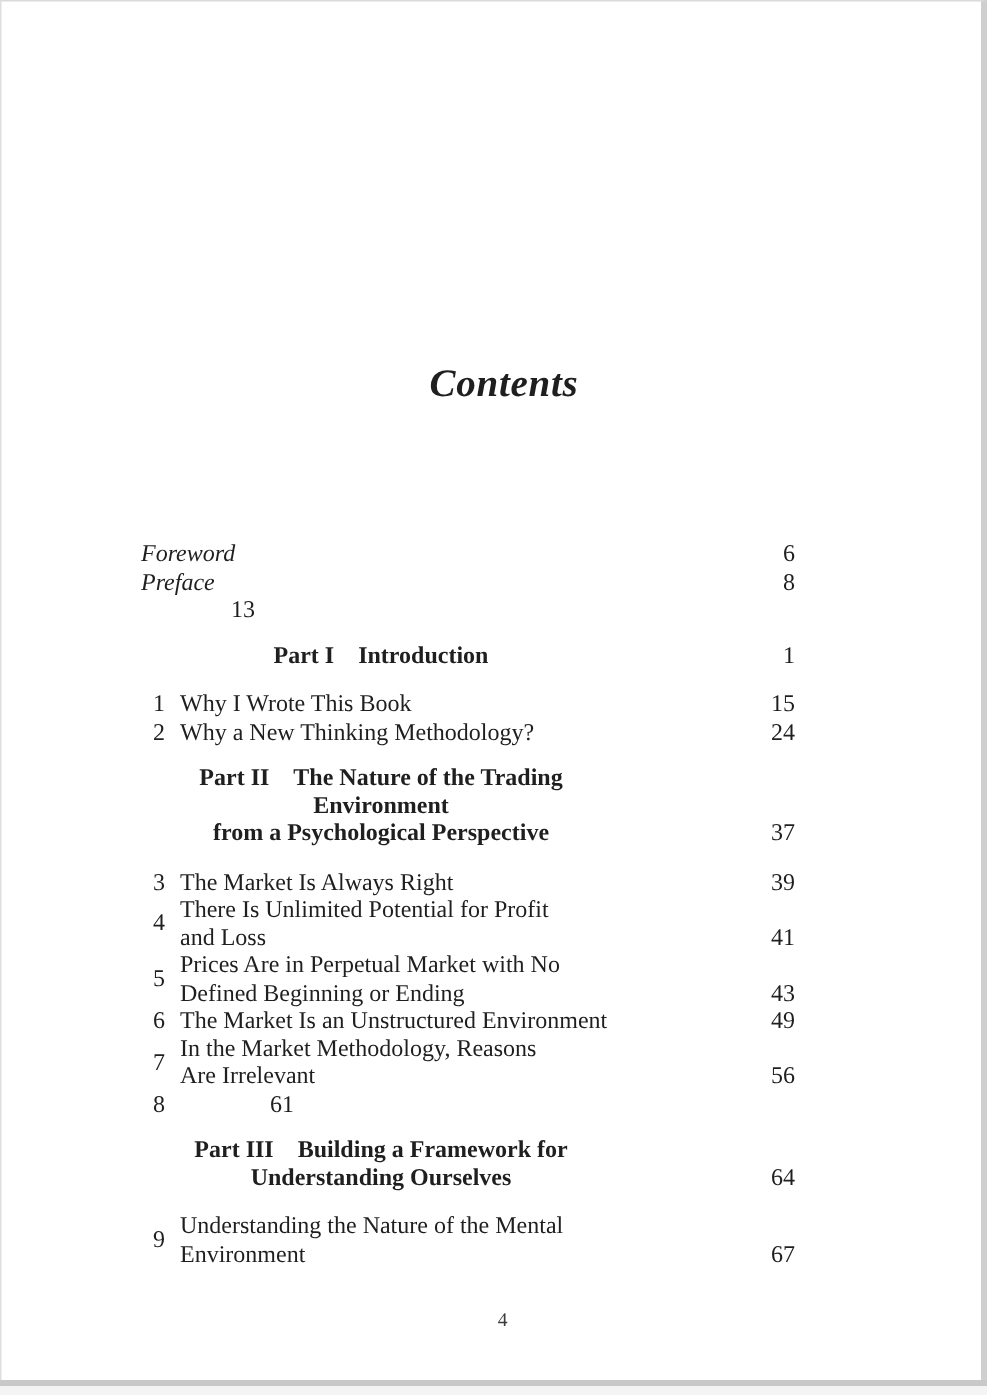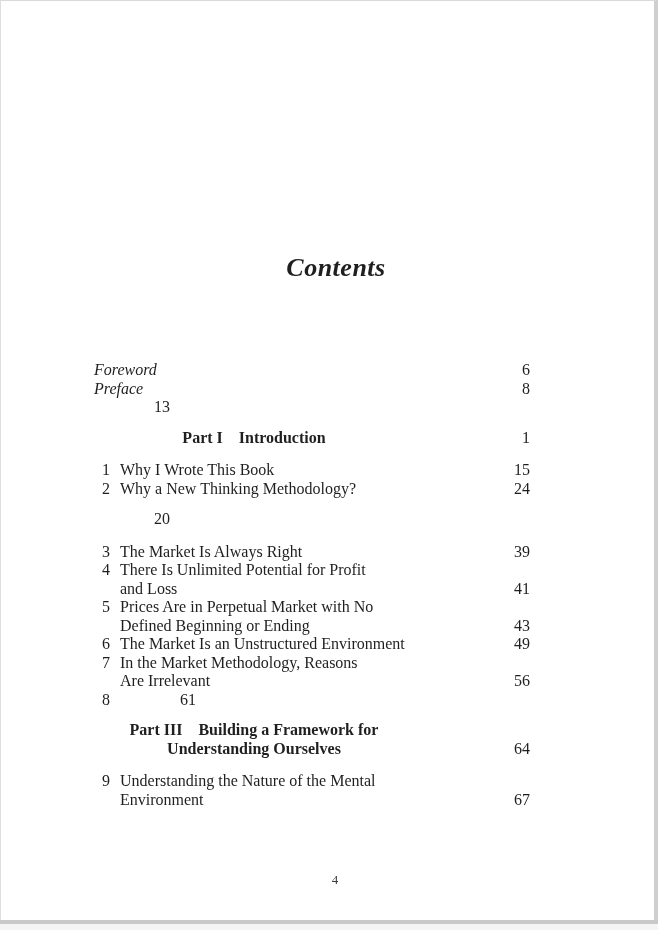--- a/index.html
+++ b/index.html
@@ -24,36 +24,36 @@
     left: 0; right: 0; top: 920px; height: 4px;
     background: #c9c9c9;
   }
   .below-rule {
     position: absolute;
     left: 0; right: 0; top: 924px; bottom: 0;
     background: #f4f4f4;
   }
   .title {
     position: absolute;
-    left: 0; right: 0; top: 236px;
+    left: 0; right: 0; top: 224px;
     text-align: center;
     padding-left: 14px;
     font-size: 26px;
     font-weight: bold;
     font-style: italic;
     letter-spacing: 0.5px;
   }
   .toc {
     position: absolute;
     left: 94px; top: 361px;
     width: 436px;
     font-size: 16px;
     line-height: 18.5px;
   }
-  .row { display: flex; }
+  .row { display: flex; align-items: center; }
   .row .entry {
     flex: 1;
     white-space: pre-line;
   }
   .row .page {
     width: 76px;
     text-align: right;
     align-self: flex-end;
   }
   .row.front .entry { font-style: italic; }
@@ -103,21 +103,23 @@
       <span class="num">1</span>
       <span class="entry">Why I Wrote This Book</span>
       <span class="page">15</span>
     </div>
     <div class="row chapter">
       <span class="num">2</span>
       <span class="entry">Why a New Thinking Methodology?</span>
       <span class="page">24</span>
     </div>
     <div class="row part">
-      <span class="page">20</span>
+      <span class="entry">Part II The Nature of the Trading Environment
+from a Psychological Perspective</span>
+      <span class="page">37</span>
     </div>
     <div class="row chapter">
       <span class="num">3</span>
       <span class="entry">The Market Is Always Right</span>
       <span class="page">39</span>
     </div>
     <div class="row chapter">
       <span class="num">4</span>
       <span class="entry">There Is Unlimited Potential for Profit
 and Loss</span>

